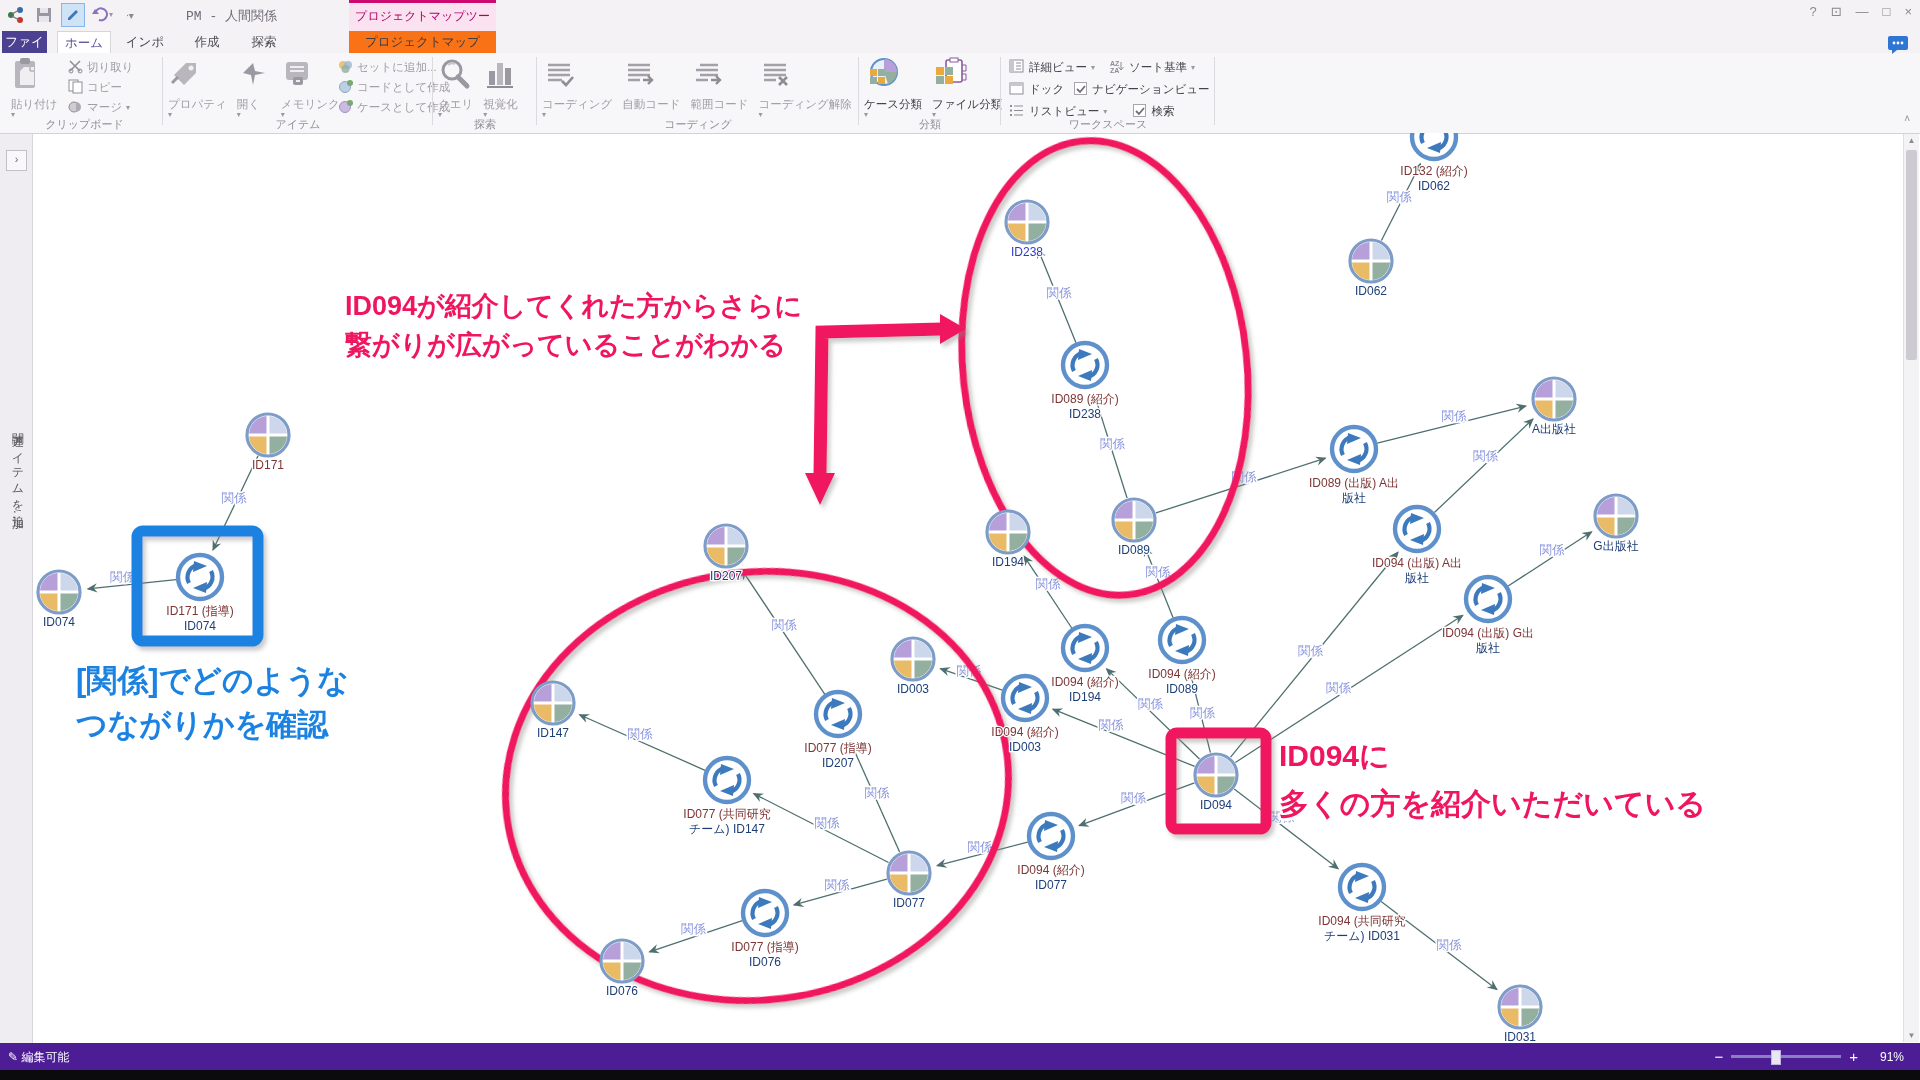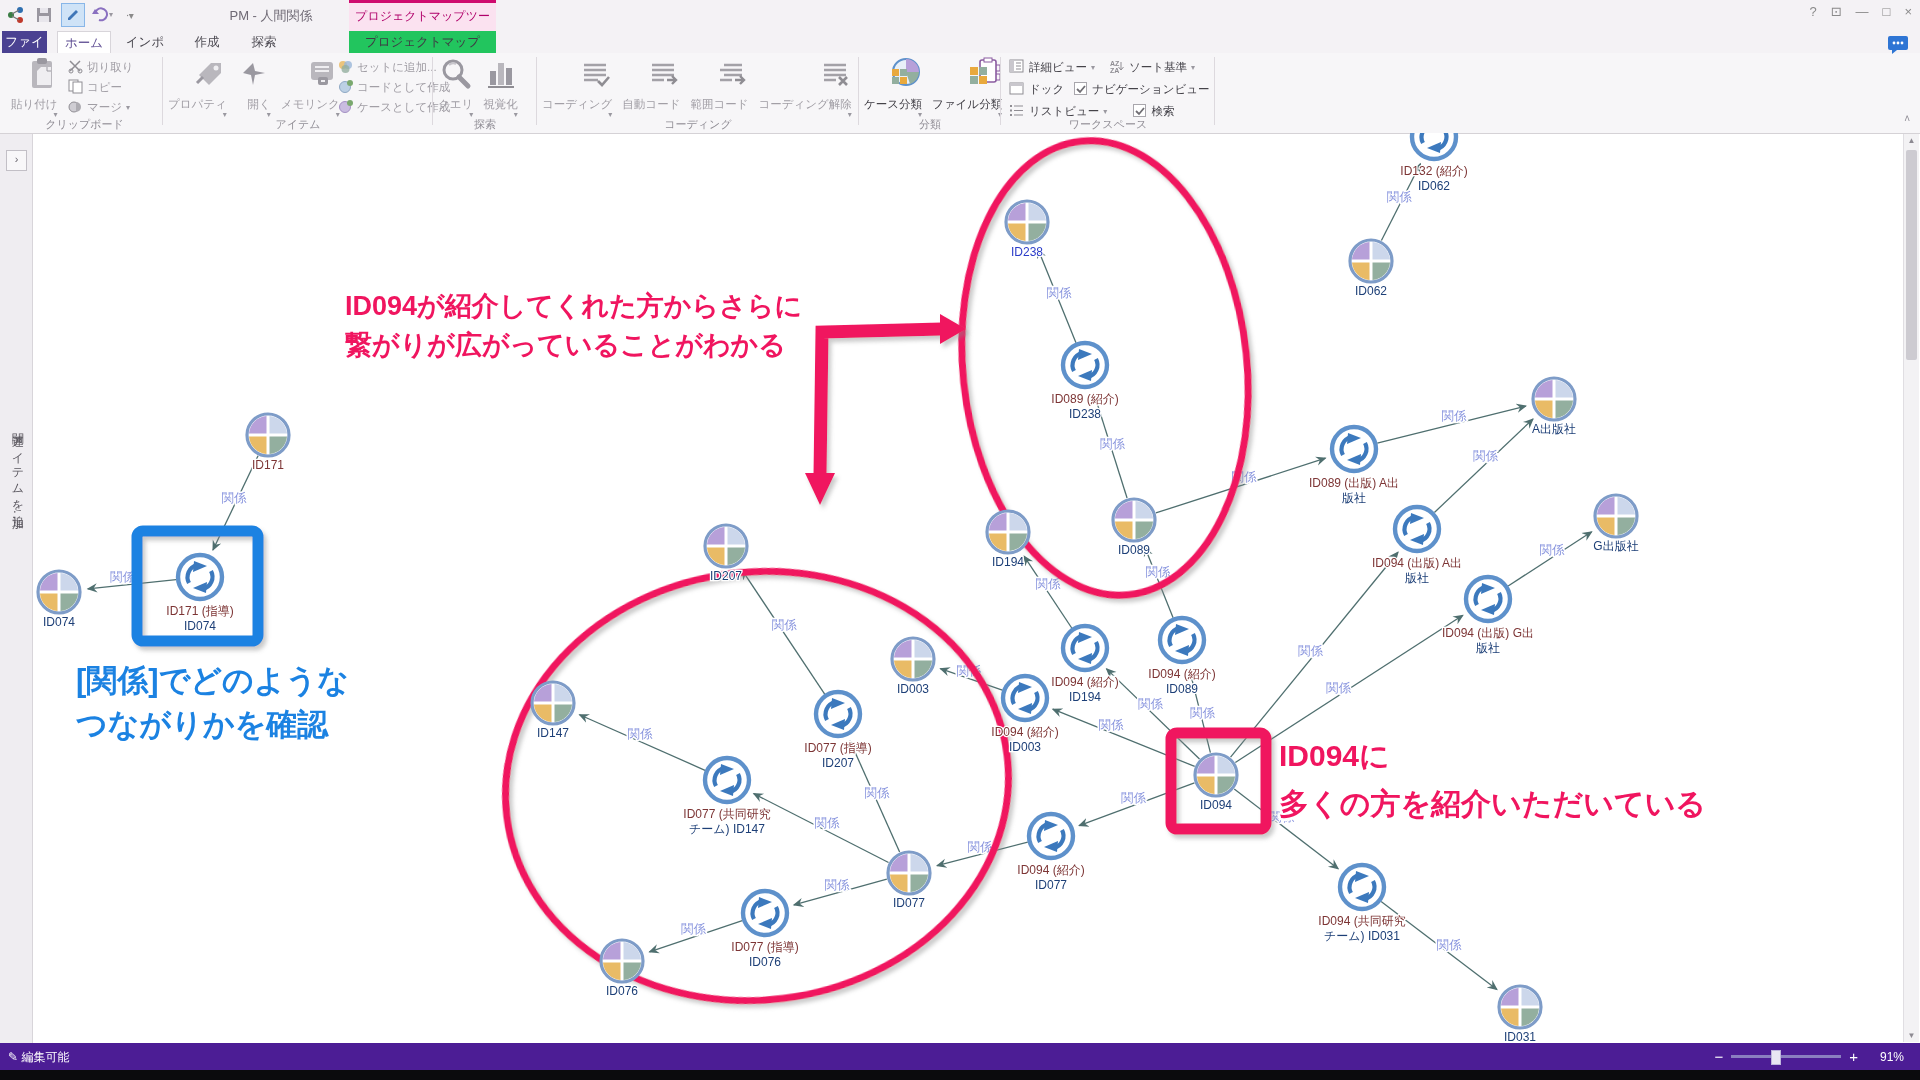--- a/index.html
+++ b/index.html
@@ -3,38 +3,38 @@
 <meta charset="utf-8">
 <style>
   html,body{margin:0;padding:0;background:#000;}
   #app{position:relative;width:1920px;height:1080px;background:#fff;overflow:hidden;
        font-family:"Liberation Sans","DejaVu Sans",sans-serif;-webkit-font-smoothing:antialiased;}
   
   #titlebar{position:absolute;left:0;top:0;width:1920px;height:31px;background:#f4f2f5;}
   .qat{position:absolute;top:3px;display:flex;align-items:center;gap:6px;left:5px;}
   .qat .qbtn{width:22px;height:22px;display:flex;align-items:center;justify-content:center;}
   .qat .hl{background:#cfe3f7;border:1px solid #88b6e8;}
-  #wintitle{position:absolute;left:186px;top:7px;width:170px;text-align:center;font-size:13px;color:#6f6a75;}
+  #wintitle{position:absolute;left:186px;top:7px;width:170px;font-size:13px;color:#6f6a75;font-family:Liberation Mono, monospace;}
   #ctxhead{position:absolute;left:349px;top:0;width:147px;height:31px;background:#fbe2f0;border-top:3px solid #cf0a6e;
            box-sizing:border-box;text-align:center;font-size:12px;color:#b0006a;line-height:27px;}
   #winbtns{position:absolute;right:8px;top:4px;display:flex;gap:14px;color:#8a8a8a;font-size:13px;}
   #winbtns span{cursor:default}
   
   #tabrow{position:absolute;left:0;top:31px;width:1920px;height:22px;background:#f4f2f5;}
   .tab{position:absolute;top:0;height:22px;line-height:22px;font-size:12.5px;color:#4c4a52;text-align:center;}
   .tab.file{background:#4a4191;color:#fff;}
   .tab.active{background:#fff;border:1px solid #d8d5da;border-bottom:none;color:#5b4a91;box-sizing:border-box;}
-  .tab.ctx{background:#22c55e;color:#3e3c44;}
+  .tab.ctx{background:#f97316;color:#3e3c44;}
   
   #ribbon{position:absolute;left:0;top:53px;width:1920px;height:80px;background:#f7f6f8;border-bottom:1px solid #d5d2d6;box-sizing:content-box;}
   .rgroup{position:absolute;top:0;height:80px;}
   .rgroup .gsep{position:absolute;right:0;top:4px;height:68px;width:1px;background:#ddd9de;}
   .glabel{position:absolute;bottom:1px;left:0;right:0;text-align:center;font-size:11px;color:#908d95;}
   .bigrow{position:absolute;left:0;top:2px;display:flex;align-items:flex-start;}
-  .bigbtn{display:flex;flex-direction:column;align-items:flex-end;padding:2px 5px;}
+  .bigbtn{display:flex;flex-direction:column;align-items:flex-start;padding:2px 5px;}
   .bigbtn .blabel{font-size:11.5px;margin-top:2px;white-space:nowrap;}
   .caret{font-size:8px;color:#9a98a0;line-height:6px;}
   .smallcol{position:absolute;display:flex;flex-direction:column;gap:3px;}
   .smallbtn{display:flex;align-items:center;gap:4px;font-size:11.5px;white-space:nowrap;}
   .dim{color:#a09da4;}
   .dark{color:#3f3d44;}
   
   #leftpanel{position:absolute;left:0;top:134px;width:33px;height:909px;background:#efedf1;border-right:1px solid #d8d5da;box-sizing:border-box;}
   #chev{position:absolute;left:6px;top:16px;width:19px;height:19px;border:1px solid #c2bfc6;background:#f8f7f9;
         font-size:11px;color:#6a676f;text-align:center;line-height:17px;}

